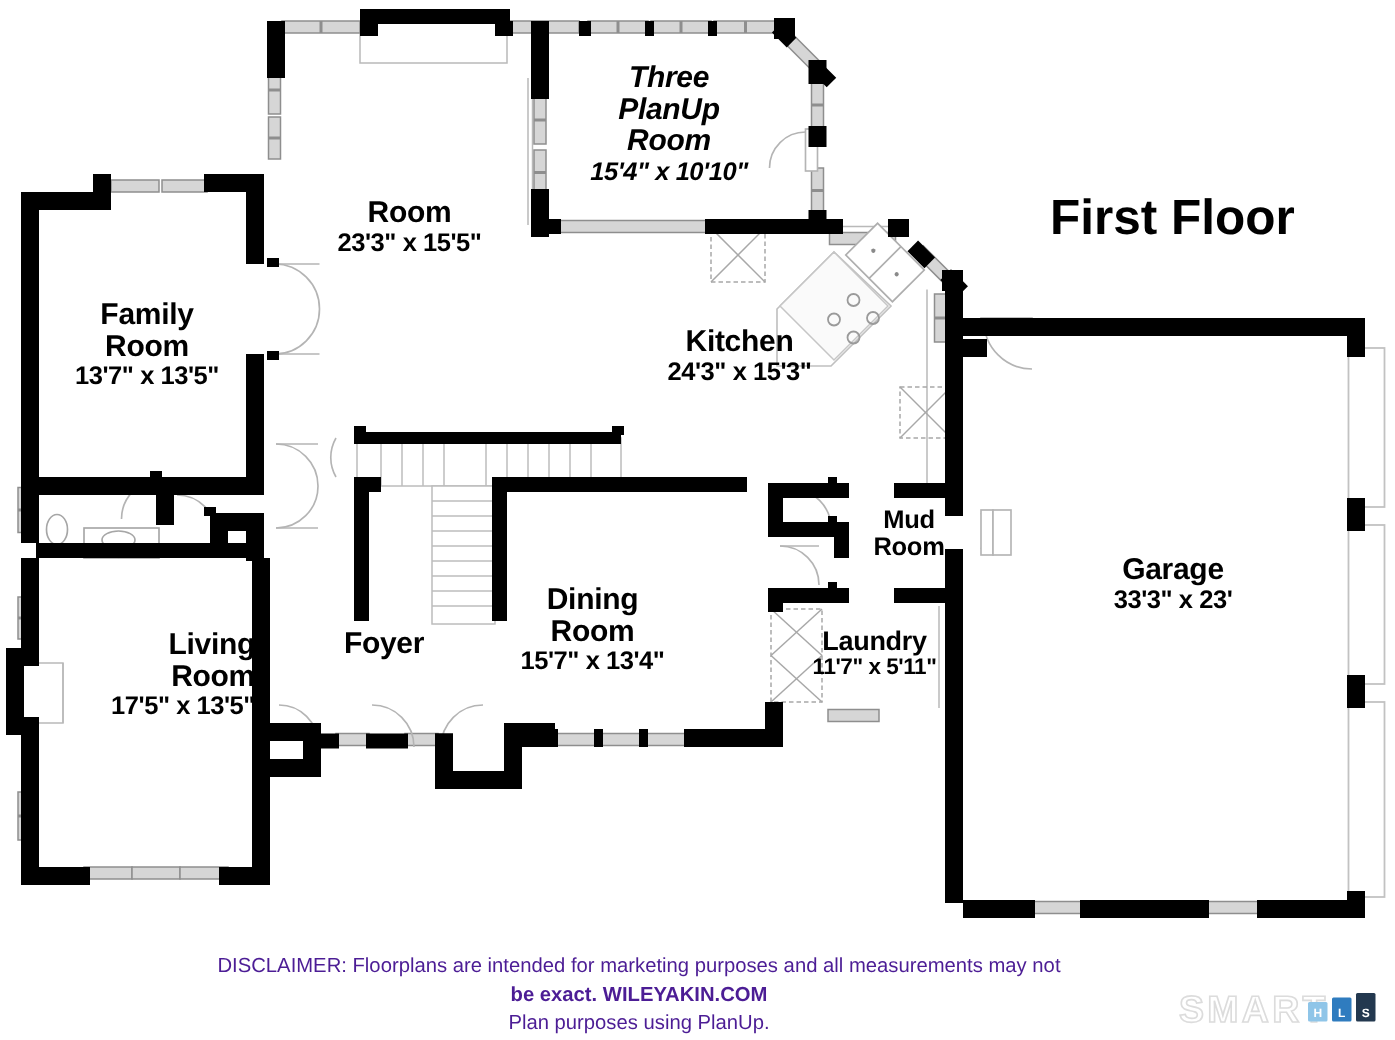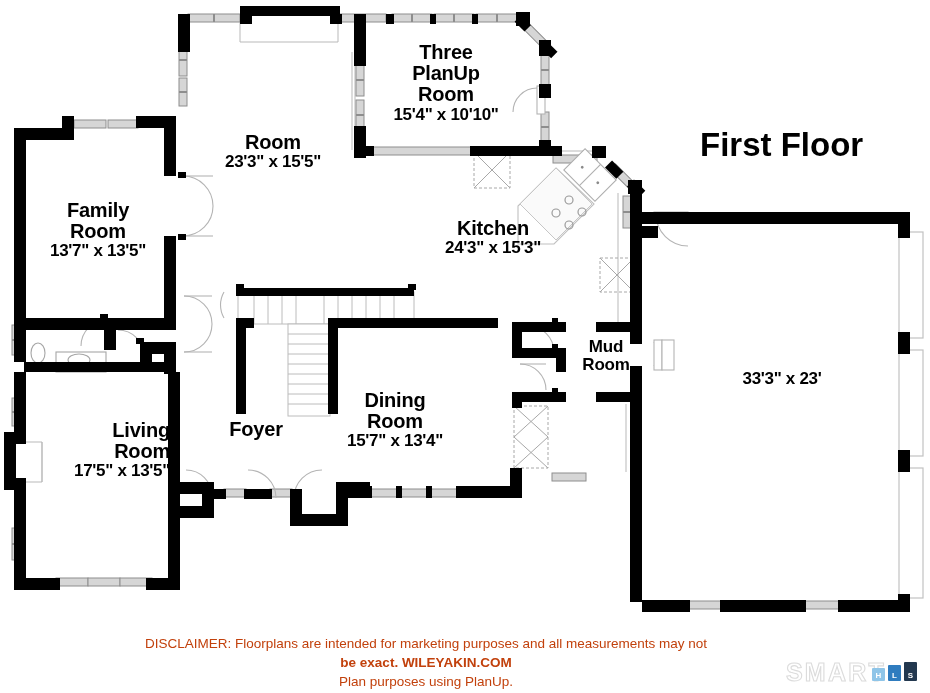--- a/index.html
+++ b/index.html
@@ -9,21 +9,21 @@
 
   .rm-label{position:absolute;text-align:center;color:#000;font-weight:bold;
             font-family:"Liberation Sans",sans-serif;line-height:1.06;white-space:nowrap;}
   .rm-name{font-size:20px;font-weight:bold;letter-spacing:-0.2px;}
   .rm-dim{font-size:17px;font-weight:bold;letter-spacing:-0.3px;}
 
   .floor-title{position:absolute;font-size:33px;font-weight:bold;color:#000;
                font-family:"Liberation Sans",sans-serif;white-space:nowrap;letter-spacing:0px;}
 
   .disclaimer{position:absolute;left:0;width:852px;text-align:center;
-              font-family:"Liberation Sans",sans-serif;font-size:13.5px;color:#c2410c;
+              font-family:"Liberation Sans",sans-serif;font-size:13.5px;color:#4c1d95;
               line-height:1.45;}
 
   #watermark{position:absolute;left:786px;top:657px;width:136px;height:32px;}
 </style>
 </head>
 <body>
 
 <div id="stage">
 
   <svg id="plan" viewBox="0 0 930 693">
@@ -392,21 +392,21 @@
       <rect x="552" y="344" width="6" height="8"></rect>
       <rect x="552" y="388" width="6" height="8"></rect>
       <rect x="236" y="284" width="8" height="6"></rect>
       <rect x="408" y="284" width="8" height="6"></rect>
     </g>
 
   </svg>
 
   <div class="floor-title" style="left:700px; top:126px;">First Floor</div>
 
-  <div class="rm-label" style="left:376px;top:42px;width:140px;">
+  <div class="rm-label" style="left:376px;top:42px;width:140px;font-style:italic;">
     <div class="rm-name">Three</div>
     <div class="rm-name">PlanUp</div>
     <div class="rm-name">Room</div>
     <div class="rm-dim">15'4" x 10'10"</div>
   </div>
 
   <div class="rm-label" style="left:202px;top:132px;width:142px;">
     <div class="rm-name">Room</div>
     <div class="rm-dim">23'3" x 15'5"</div>
   </div>
@@ -416,28 +416,33 @@
     <div class="rm-name">Room</div>
     <div class="rm-dim">13'7" x 13'5"</div>
   </div>
 
   <div class="rm-label" style="left:422px;top:218px;width:142px;">
     <div class="rm-name">Kitchen</div>
     <div class="rm-dim">24'3" x 15'3"</div>
   </div>
 
   <div class="rm-label" style="left:711px;top:370px;width:142px;">
+    <div class="rm-name">Garage</div>
     <div class="rm-dim">33'3" x 23'</div>
   </div>
 
   <div class="rm-label" style="left:566px;top:338px;width:80px;">
     <div class="rm-name" style="font-size:17px;">Mud</div>
     <div class="rm-name" style="font-size:17px;">Room</div>
   </div>
 
+  <div class="rm-label" style="left:518px;top:418px;width:130px;">
+    <div class="rm-name" style="font-size:18px;">Laundry</div>
+    <div class="rm-dim" style="font-size:15px;">11'7" x 5'11"</div>
+  </div>
 
   <div class="rm-label" style="left:324px;top:390px;width:142px;">
     <div class="rm-name">Dining</div>
     <div class="rm-name">Room</div>
     <div class="rm-dim">15'7" x 13'4"</div>
   </div>
 
   <div class="rm-label" style="left:206px;top:419px;width:100px;">
     <div class="rm-name">Foyer</div>
   </div>

